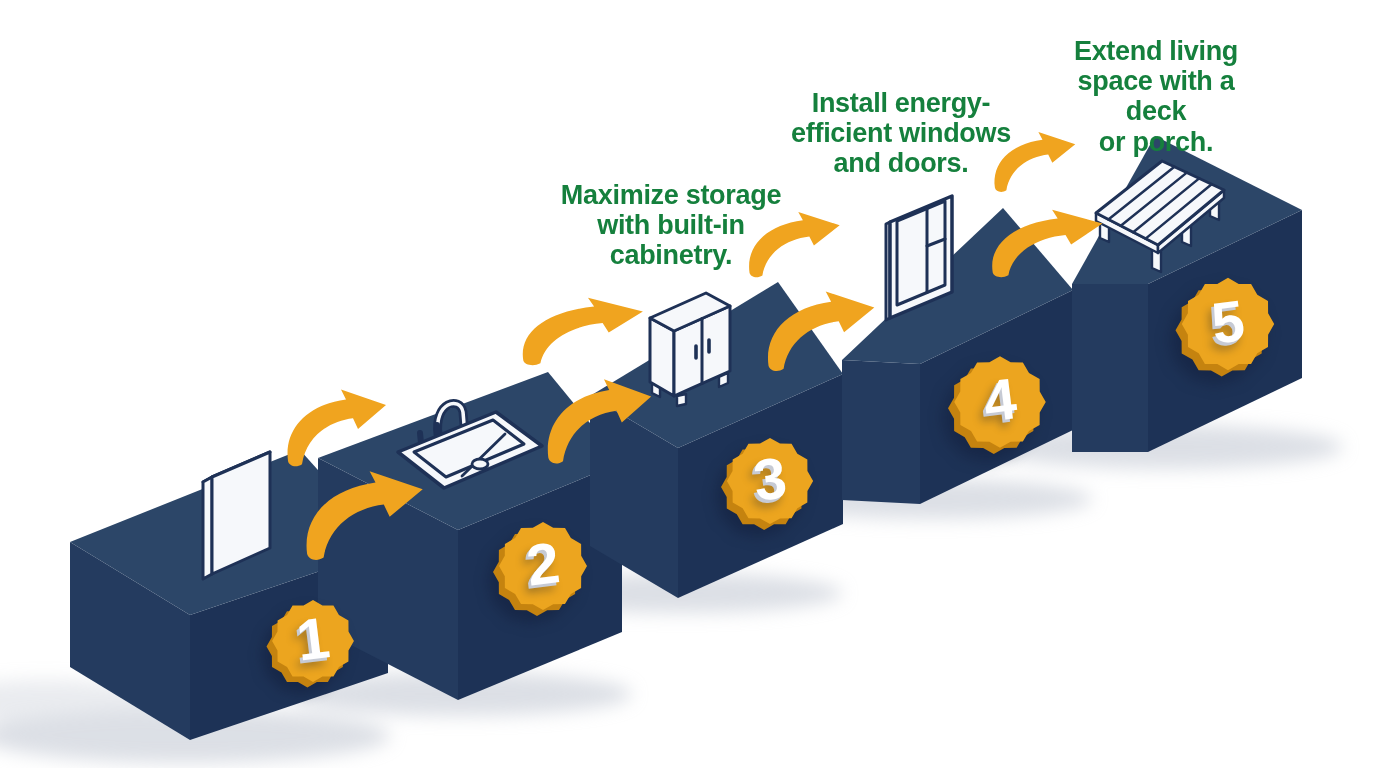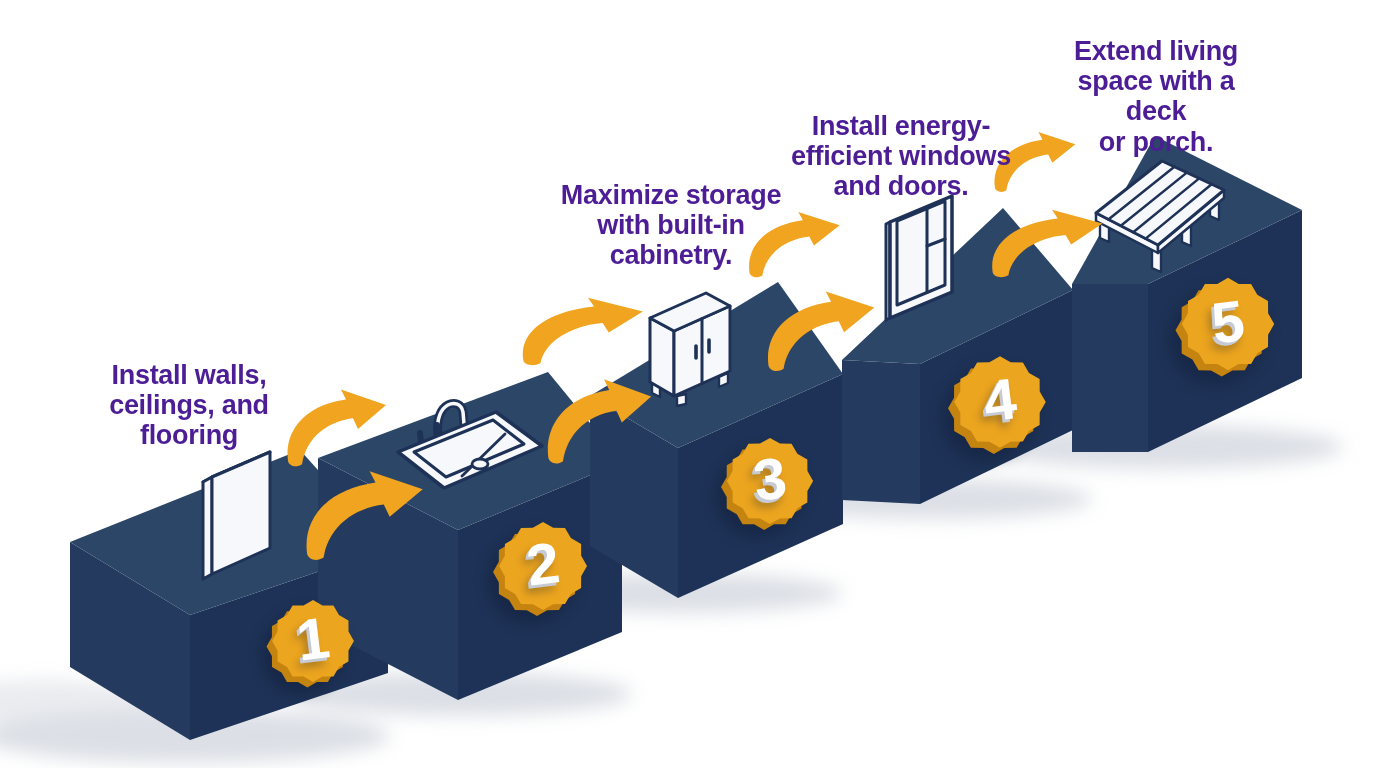--- a/index.html
+++ b/index.html
@@ -14,21 +14,21 @@
   .scene { position: absolute; left: 0; top: 0; width: 1376px; height: 768px; }
   .step-label {
     position: absolute;
     transform: translateX(-50%);
     text-align: center;
     font-weight: 700;
     font-size: 27px;
     line-height: 1.12;
     letter-spacing: -0.3px;
     white-space: pre-line;
-    color: #4c1d95;
+    color: #15803d;
   }
   .badge-num {
     position: absolute;
     width: 110px;
     text-align: center;
     font-size: 58px;
     font-weight: 700;
     color: #ffffff;
     transform: translate(-50%, -54%) rotate(-7deg);
     text-shadow: -3px 3px 0 #c6cad4, -6px 7px 9px rgba(15,25,50,0.35);
@@ -165,27 +165,24 @@
       <use href="#swoosh" transform="translate(300,474) scale(1.18,0.95)"></use>
       <use href="#swoosh" transform="translate(516,300) scale(1.22,0.72)"></use>
       <use href="#swoosh" transform="translate(542,382) scale(1.05,0.9)"></use>
       <use href="#swoosh" transform="translate(744,214) scale(0.92,0.7)"></use>
       <use href="#swoosh" transform="translate(762,294) scale(1.08,0.85)"></use>
       <use href="#swoosh" transform="translate(990,134) scale(0.82,0.64)"></use>
       <use href="#swoosh" transform="translate(986,212) scale(1.12,0.72)"></use>
     </g>
   </svg>
 
-  <div class="step-label" style="left:189px; top:360px;">Install walls,
-ceilings, and
-flooring</div>
   <div class="step-label" style="left:671px; top:180px;">Maximize storage
 with built-in
 cabinetry.</div>
-  <div class="step-label" style="left:901px; top:88px;margin-top:23px;">Install energy-
+  <div class="step-label" style="left:901px; top:88px;">Install energy-
 efficient windows
 and doors.</div>
   <div class="step-label" style="left:1156px; top:36px;">Extend living
 space with a deck
 or porch.</div>
 
   <div class="badge-num" style="left:313px; top:641px;">1</div>
   <div class="badge-num" style="left:543px; top:566px;">2</div>
   <div class="badge-num" style="left:770px; top:481px;">3</div>
   <div class="badge-num" style="left:1000px; top:402px;">4</div>

